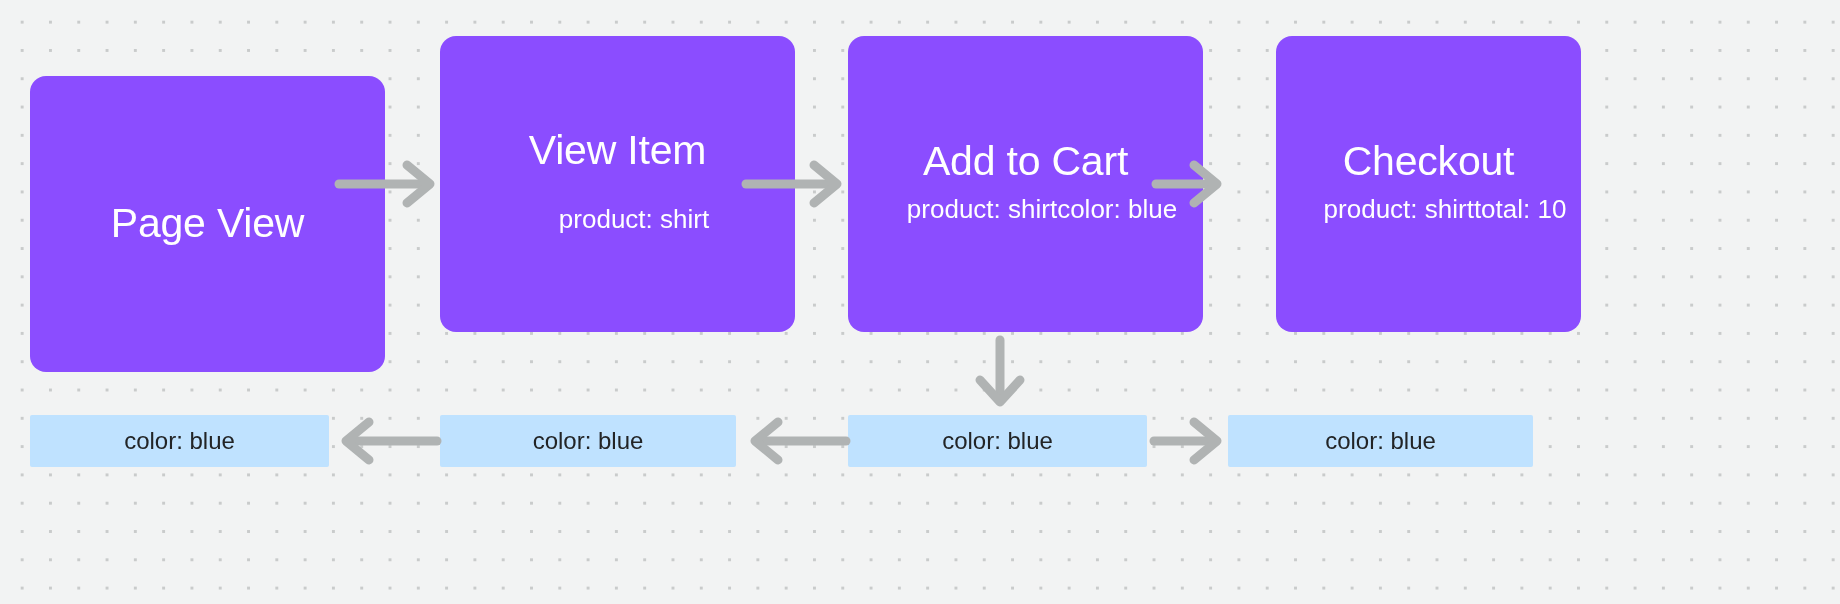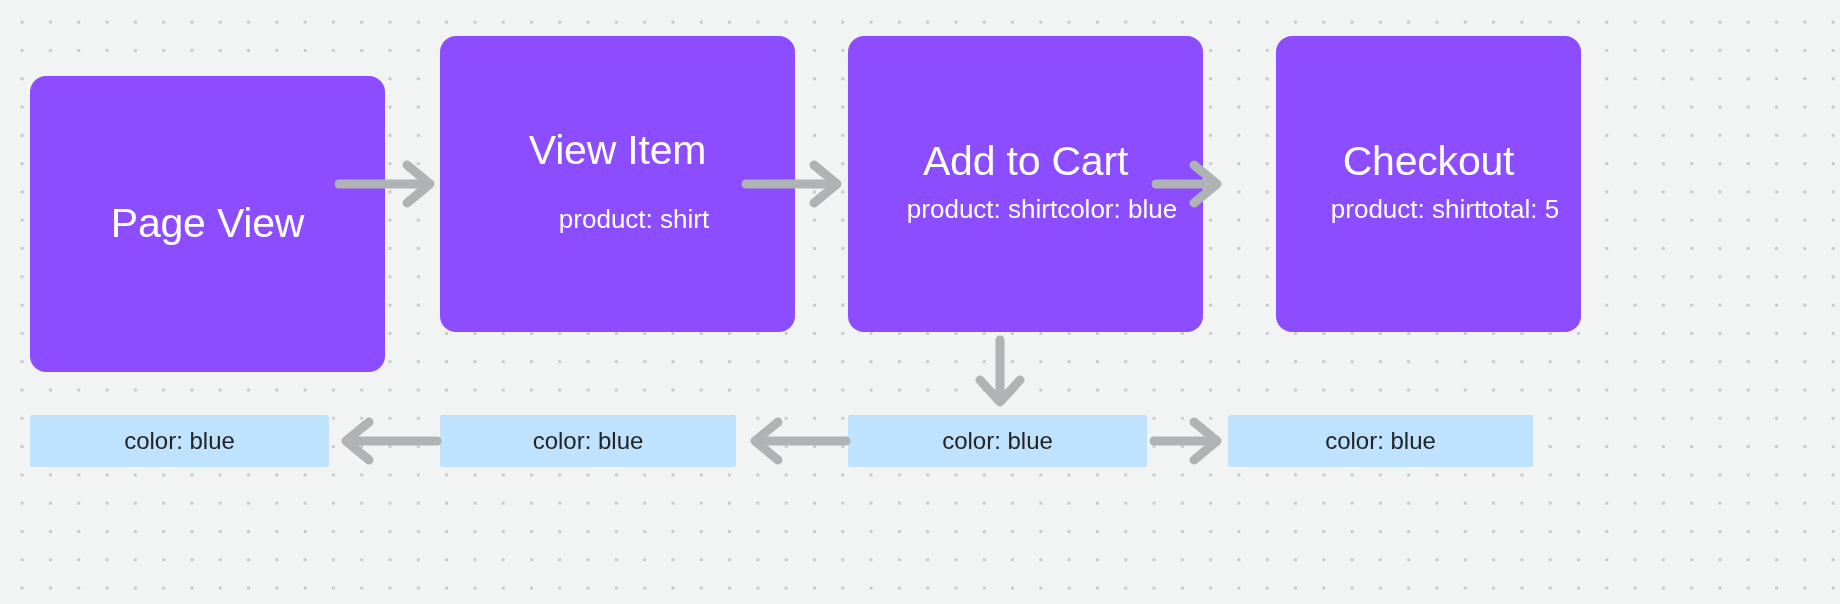--- a/index.html
+++ b/index.html
@@ -122,21 +122,21 @@
     <div class="event-props">
       <div class="event-prop">product: shirt</div>
       <div class="event-prop">color: blue</div>
     </div>
   </div>
 
   <div class="event-node" id="node-checkout">
     <div class="event-title">Checkout</div>
     <div class="event-props">
       <div class="event-prop">product: shirt</div>
-      <div class="event-prop">total: 5</div>
+      <div class="event-prop">total: 10</div>
     </div>
   </div>
 
   <div class="prop-node" id="prop-node-0">
     <span>color: blue</span>
   </div>
   <div class="prop-node" id="prop-node-1">
     <span>color: blue</span>
   </div>
   <div class="prop-node" id="prop-node-2">

